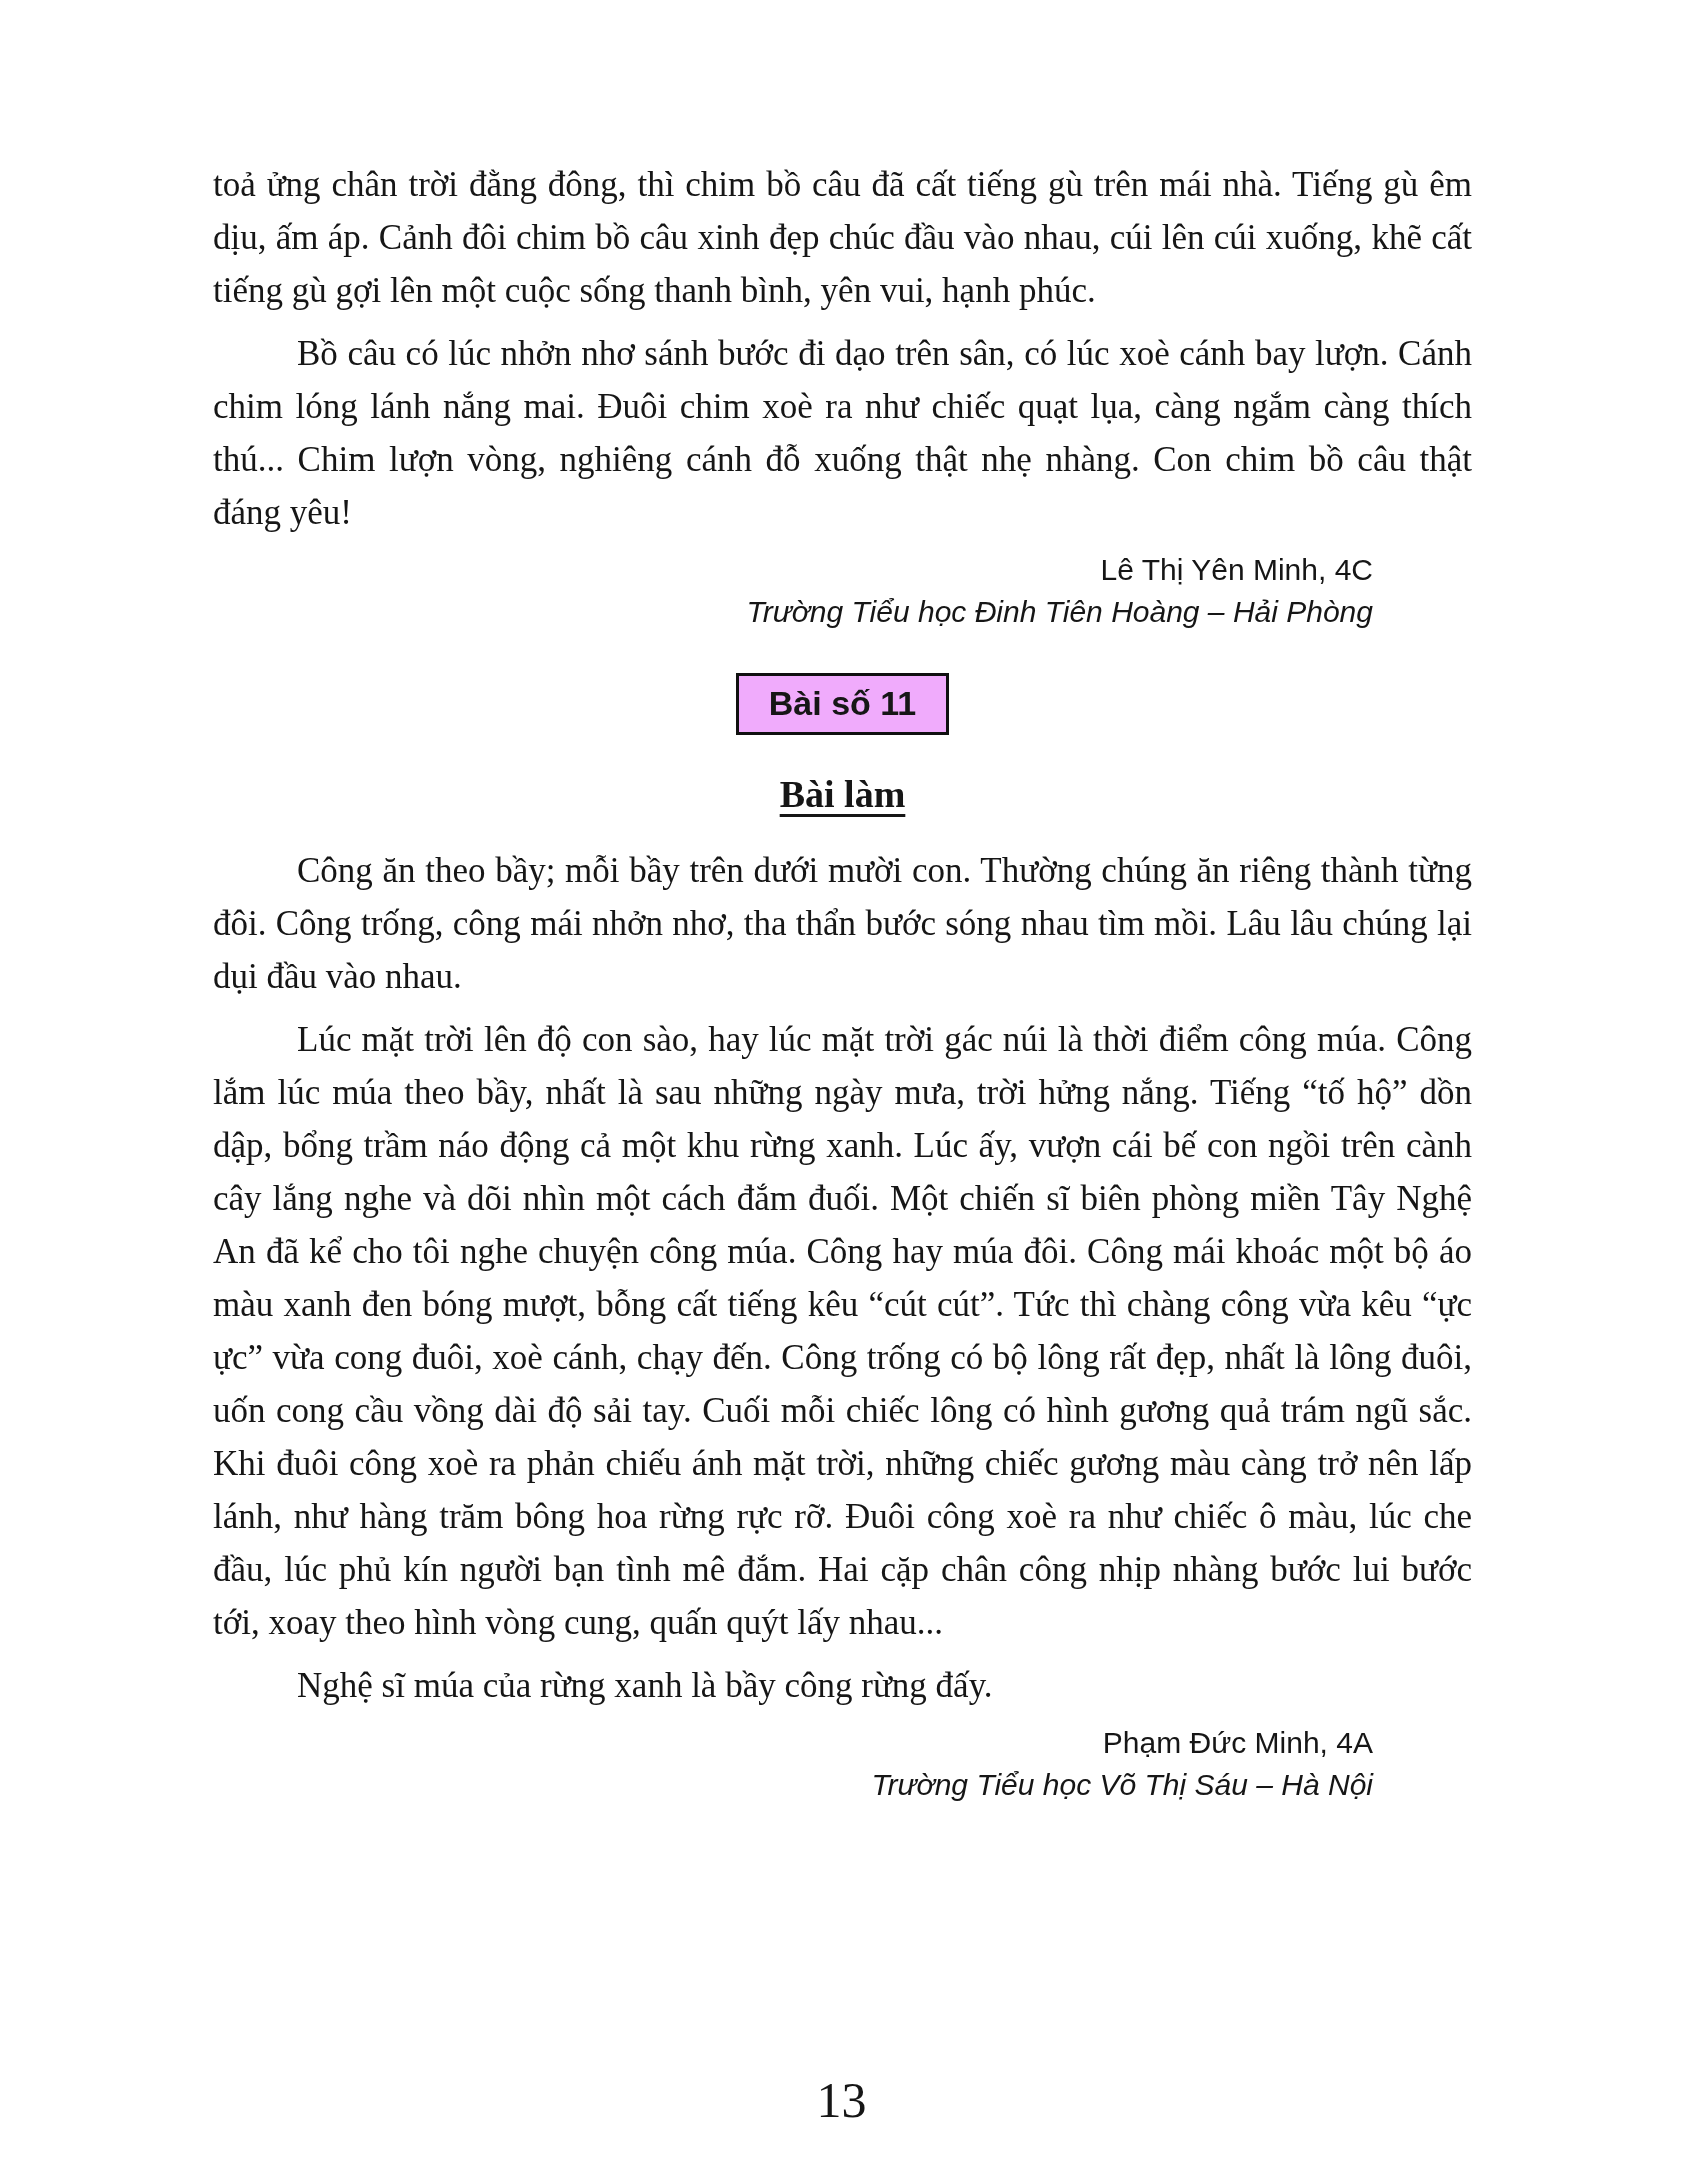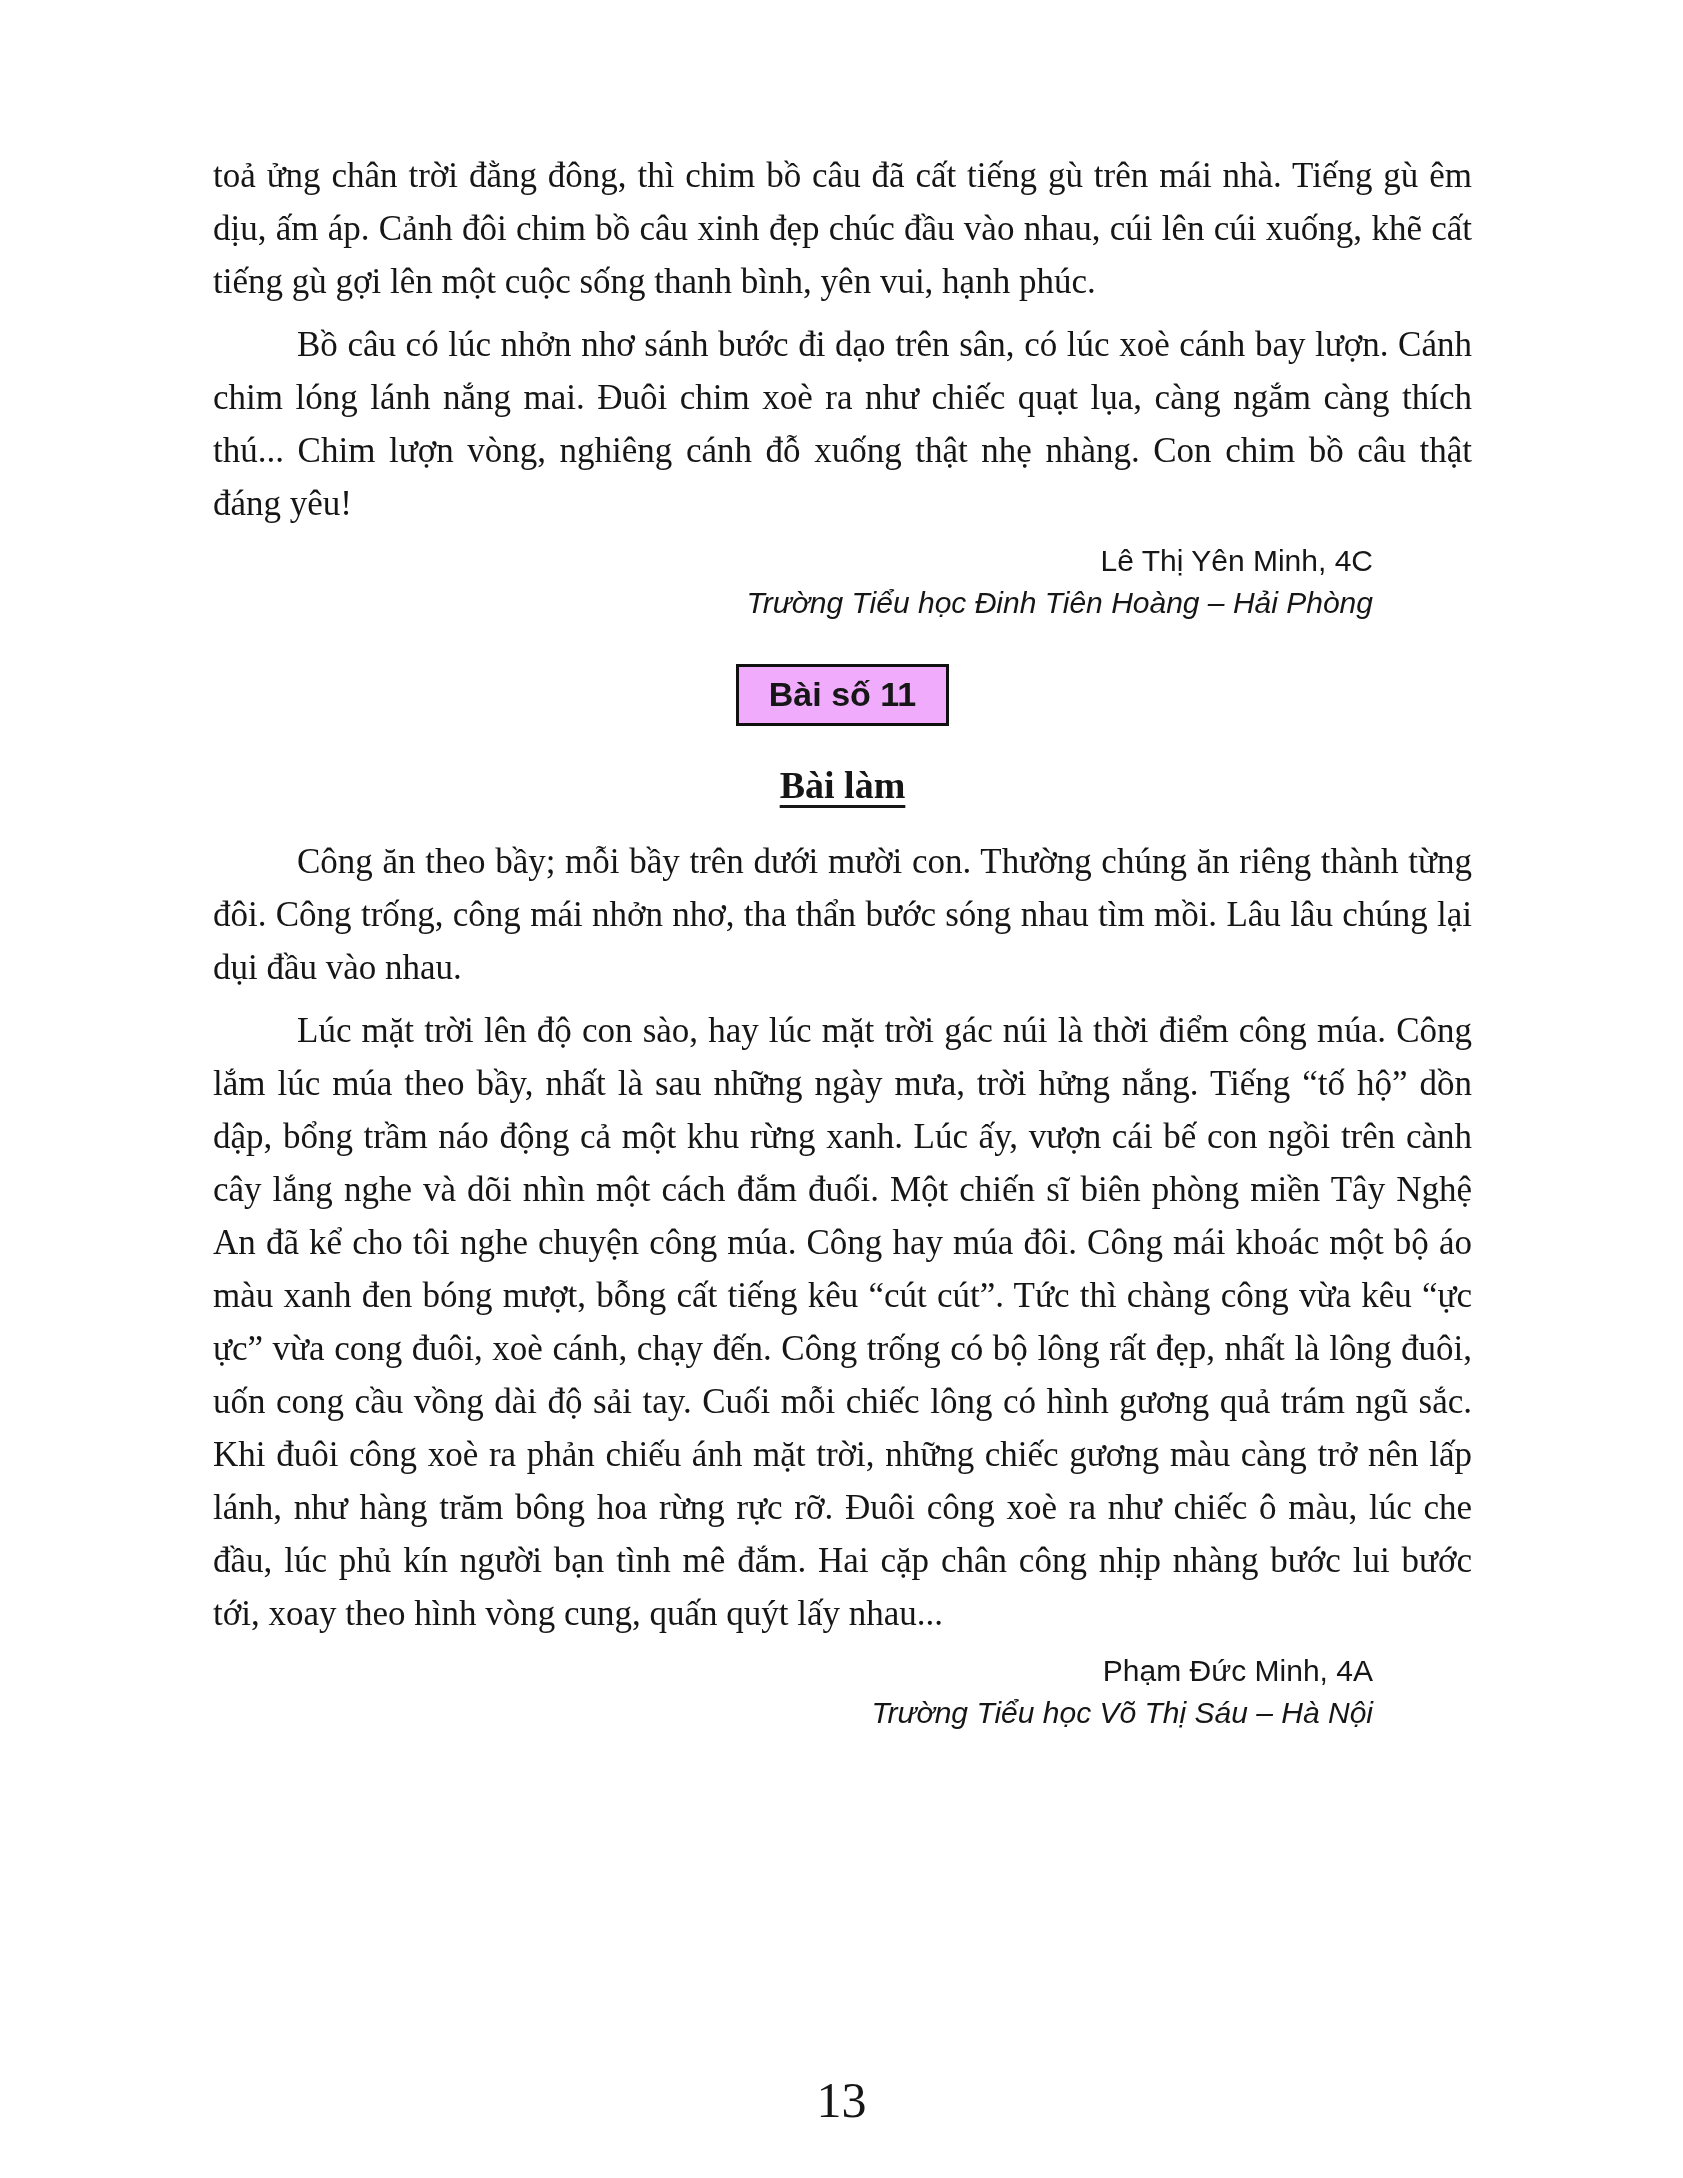--- a/index.html
+++ b/index.html
@@ -14,21 +14,21 @@
     font-family: "Liberation Serif", serif;
     overflow: hidden;
   }
   .content {
     position: absolute;
     top: 149px;
     left: 213px;
     width: 1259px;
   }
   p.body-par {
-    margin: 0 0 10px 0;
+    margin: 9px 0 10px 0;
     font-size: 35px;
     line-height: 53px;
     text-align: justify;
     text-justify: inter-word;
     font-family: Liberation Serif, serif;
   }
   p.body-par.indent { text-indent: 84px; }
   p.body-par.no-just { text-align: left; }
   .author-block {
     margin: 8px 0 0 0;
@@ -100,20 +100,21 @@
     </div>
 
 
     <h3 class="section-heading">Bài làm</h3>
 
 
     <p class="body-par indent">Công ăn theo bầy; mỗi bầy trên dưới mười con. Thường chúng ăn riêng thành từng đôi. Công trống, công mái nhởn nhơ, tha thẩn bước sóng nhau tìm mồi. Lâu lâu chúng lại dụi đầu vào nhau.</p>
 
     <p class="body-par indent">Lúc mặt trời lên độ con sào, hay lúc mặt trời gác núi là thời điểm công múa. Công lắm lúc múa theo bầy, nhất là sau những ngày mưa, trời hửng nắng. Tiếng “tố hộ” dồn dập, bổng trầm náo động cả một khu rừng xanh. Lúc ấy, vượn cái bế con ngồi trên cành cây lắng nghe và dõi nhìn một cách đắm đuối. Một chiến sĩ biên phòng miền Tây Nghệ An đã kể cho tôi nghe chuyện công múa. Công hay múa đôi. Công mái khoác một bộ áo màu xanh đen bóng mượt, bỗng cất tiếng kêu “cút cút”. Tức thì chàng công vừa kêu “ực ực” vừa cong đuôi, xoè cánh, chạy đến. Công trống có bộ lông rất đẹp, nhất là lông đuôi, uốn cong cầu vồng dài độ sải tay. Cuối mỗi chiếc lông có hình gương quả trám ngũ sắc. Khi đuôi công xoè ra phản chiếu ánh mặt trời, những chiếc gương màu càng trở nên lấp lánh, như hàng trăm bông hoa rừng rực rỡ. Đuôi công xoè ra như chiếc ô màu, lúc che đầu, lúc phủ kín người bạn tình mê đắm. Hai cặp chân công nhịp nhàng bước lui bước tới, xoay theo hình vòng cung, quấn quýt lấy nhau...</p>
 
+    <p class="body-par indent no-just">Nghệ sĩ múa của rừng xanh là bầy công rừng đấy.</p>
 
 
     <div class="author-block">
       <div class="author">Phạm Đức Minh, 4A</div>
       <div class="school">Trường Tiểu học Võ Thị Sáu – Hà Nội</div>
     </div>
 
   </div>
 
   <div class="page-number">13</div>

